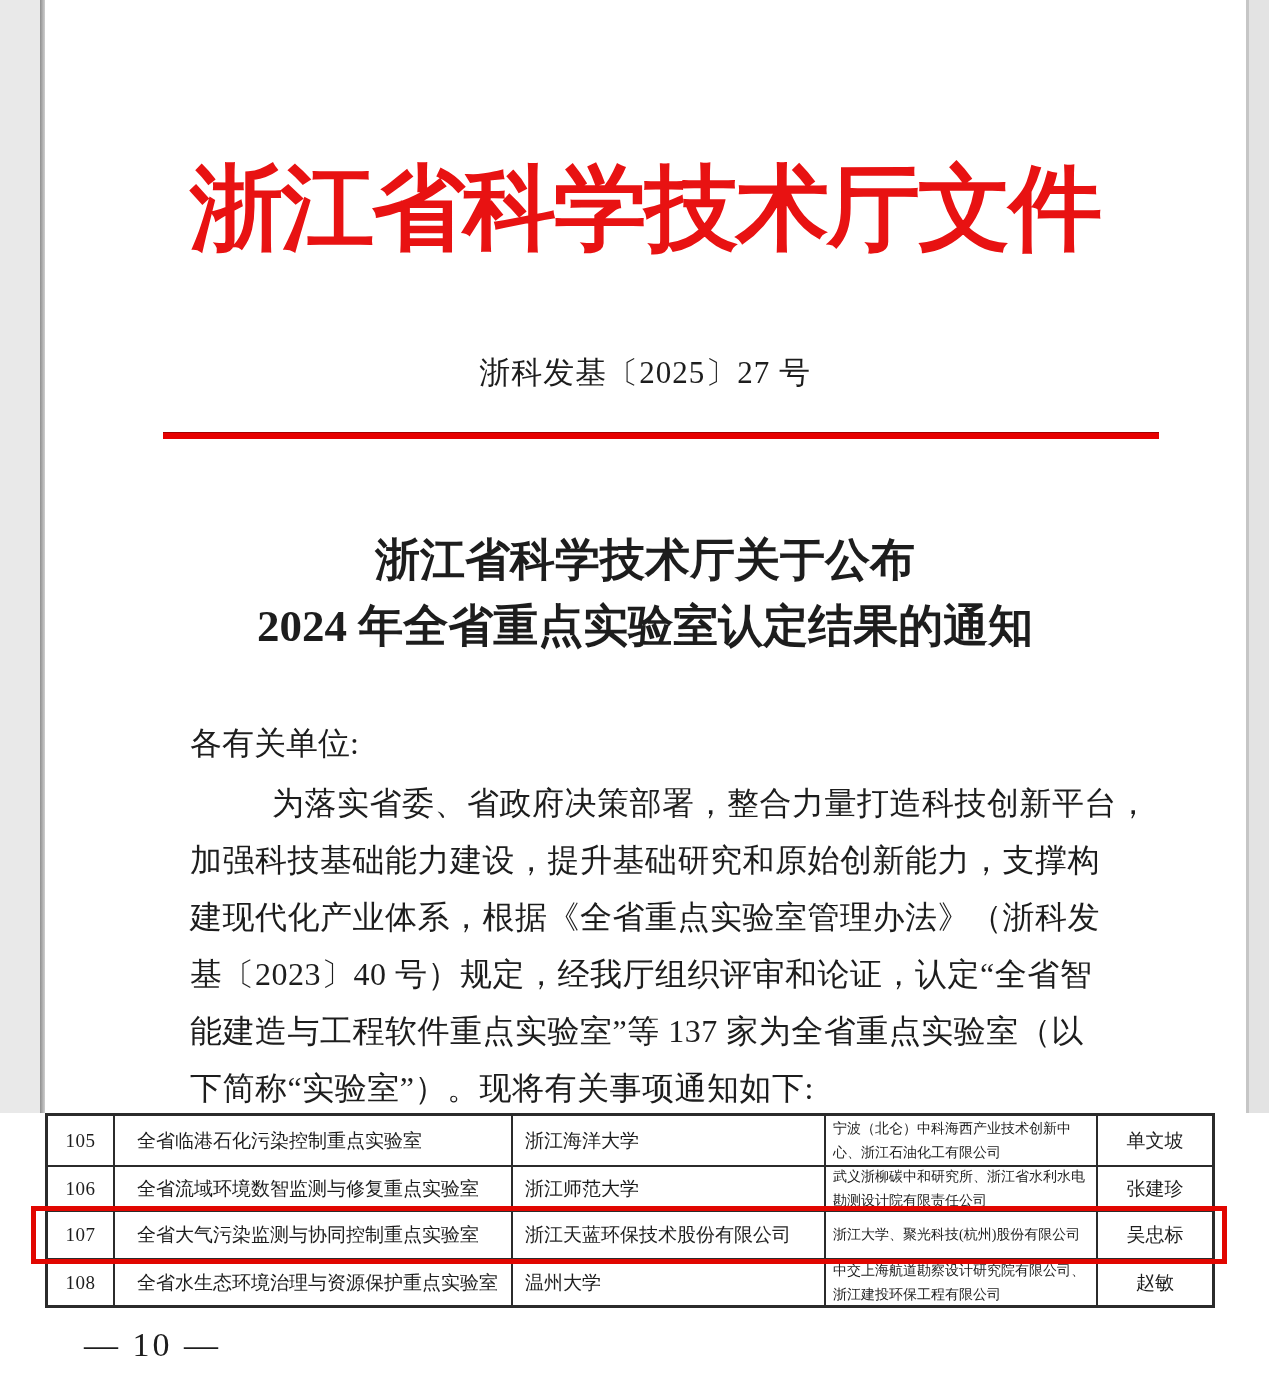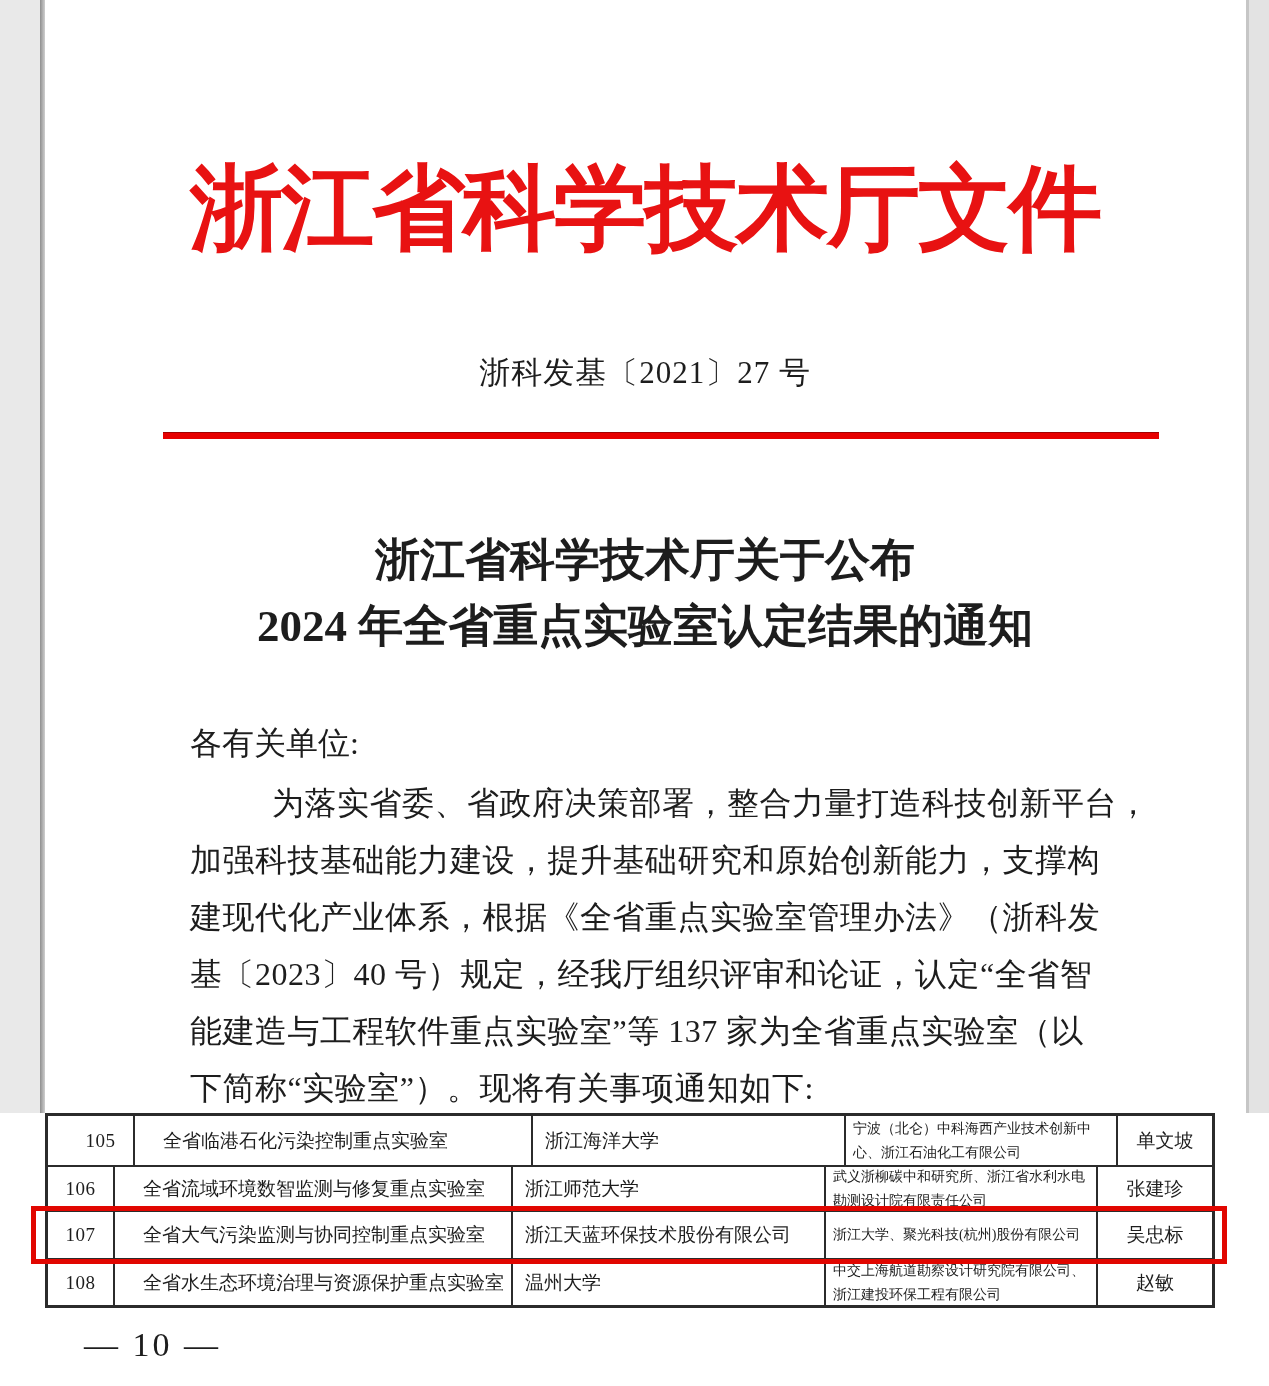--- a/index.html
+++ b/index.html
@@ -40,25 +40,25 @@
   .bl1 { top:782px; } .bl2 { top:839px; } .bl3 { top:896px; }
   .bl4 { top:953px; } .bl5 { top:1010px; } .bl6 { top:1067px; }
 
   
   .table-band { position:absolute; left:0; top:1113px; width:1269px; height:273px; background:#ffffff; }
   .data-table {
     position:absolute; left:45px; top:1113px; width:1170px;
     border:3px solid #2b2b2b; background:#fff;
   }
   .trow { display:flex; border-top:2px solid #2b2b2b; align-items:stretch; }
-  .trow:first-child { border-top:none;margin-left:20px; }
+  .trow:first-child { border-top:none; }
   .rh1 { height:49px; } .rh2 { height:45px; } .rh3 { height:48px; } .rh4 { height:47px;font-family:Liberation Serif, serif; }
   .c { border-left:2px solid #2b2b2b; display:flex; align-items:center; font-size:19px; overflow:hidden; }
   .c1 { width:65px; border-left:none; justify-content:center; letter-spacing:0.5px; }
-  .c2 { width:398px; padding-left:28px; }
+  .c2 { width:398px; padding-left:22px; }
   .c3 { width:313px; padding-left:12px; }
   .c4 { width:272px; padding:2px 4px 2px 7px; font-size:14px; line-height:24px; }
   .c5 { flex:1; justify-content:center;text-align:right; }
 
   .highlight-box {
     position:absolute; left:31px; top:1206px; width:1196px; height:58px;
     border:5px solid #e10600; background:transparent;
   }
   .page-number { position:absolute; left:84px; top:1326px; font-size:34px; letter-spacing:3px; white-space:nowrap; }
 </style>
@@ -67,21 +67,21 @@
 
 <div class="screen">
 
   <div class="margin-left"></div>
   <div class="margin-right"></div>
   <div class="page-edge-left"></div>
   <div class="page-edge-right"></div>
 
   <div class="agency-header">浙江省科学技术厅文件</div>
 
-  <div class="doc-number">浙科发基〔2021〕27 号</div>
+  <div class="doc-number">浙科发基〔2025〕27 号</div>
 
   <div class="red-line"></div>
 
   <div class="notice-title notice-l1">浙江省科学技术厅关于公布</div>
   <div class="notice-title notice-l2">2024 年全省重点实验室认定结果的通知</div>
 
   <div class="salutation">各有关单位:</div>
 
   <div class="bline indent bl1">为落实省委、省政府决策部署，整合力量打造科技创新平台，</div>
   <div class="bline bl2">加强科技基础能力建设，提升基础研究和原始创新能力，支撑构</div>

